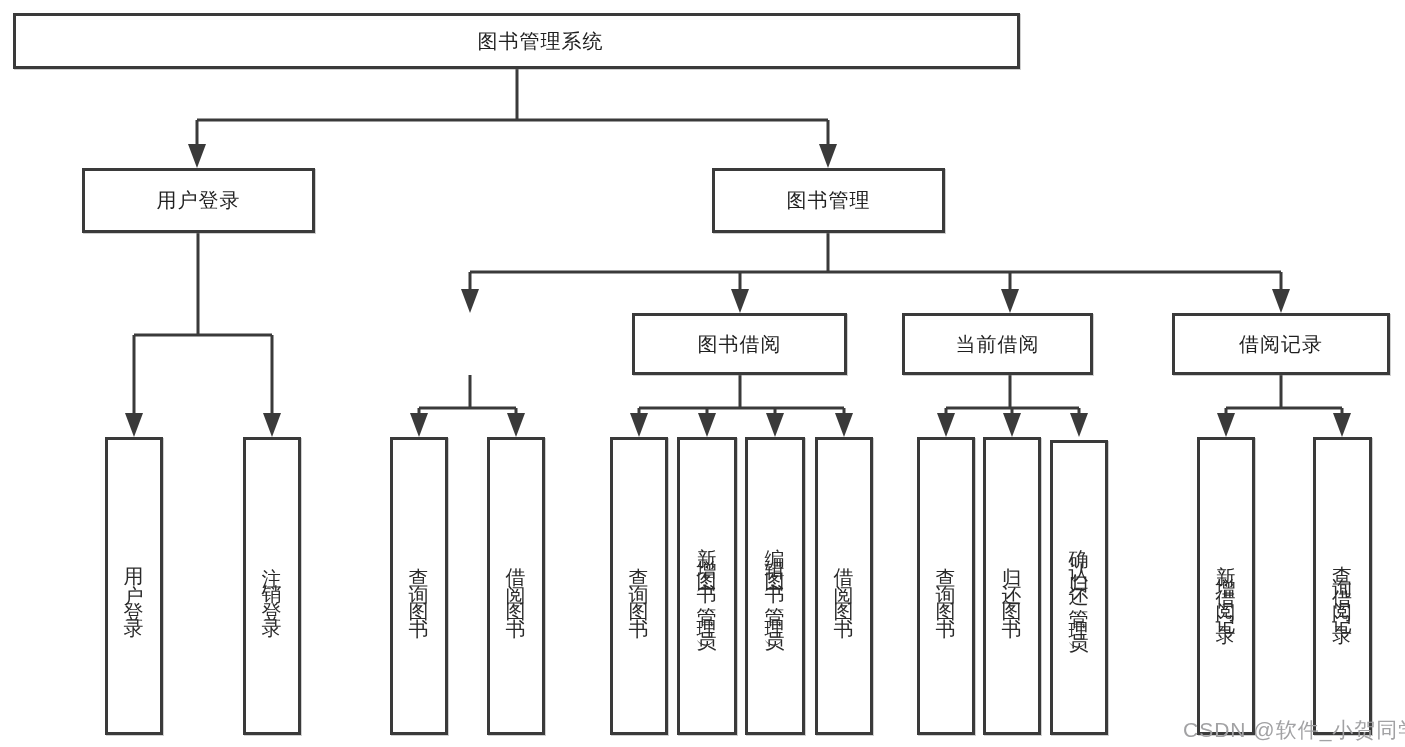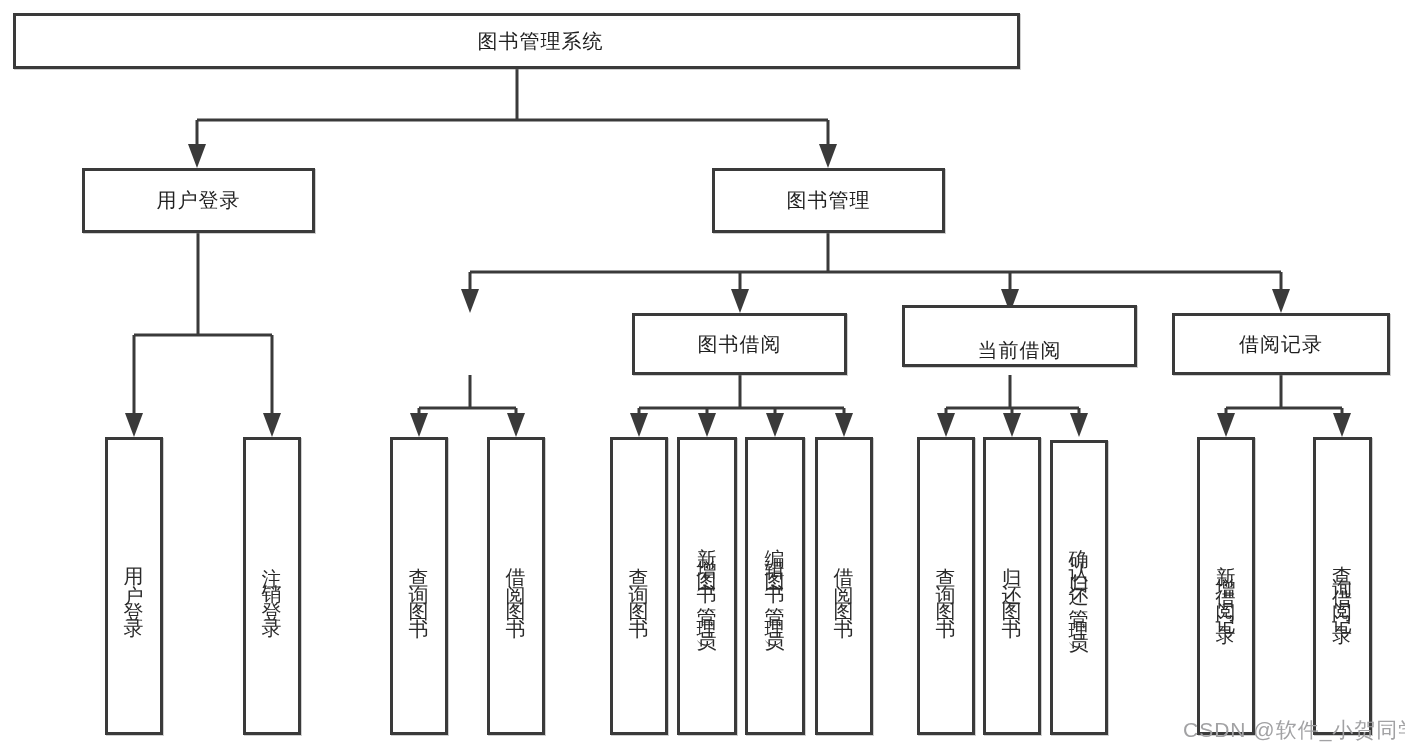--- a/index.html
+++ b/index.html
@@ -120,21 +120,21 @@
   <div class="node h" style="left:82px; top:168px; width:233px; height:65px;">
     <span>用户登录</span>
   </div>
   <div class="node h" style="left:712px; top:168px; width:233px; height:65px;">
     <span>图书管理</span>
   </div>
 
   <div class="node h" style="left:632px; top:313px; width:215px; height:62px;text-align:center;">
     <span>图书借阅</span>
   </div>
-  <div class="node h" style="left:902px; top:305px; width:235px; height:62px;align-items:flex-end;">
+  <div class="node h" style="left:902px; top:313px; width:191px; height:62px;">
     <span>当前借阅</span>
   </div>
   <div class="node h" style="left:1172px; top:313px; width:218px; height:62px;text-align:center;">
     <span>借阅记录</span>
   </div>
 
   <div class="node leaf" style="left:105px;">
     <span class="label">用户登录</span>
   </div>
   <div class="node leaf" style="left:243px;">

